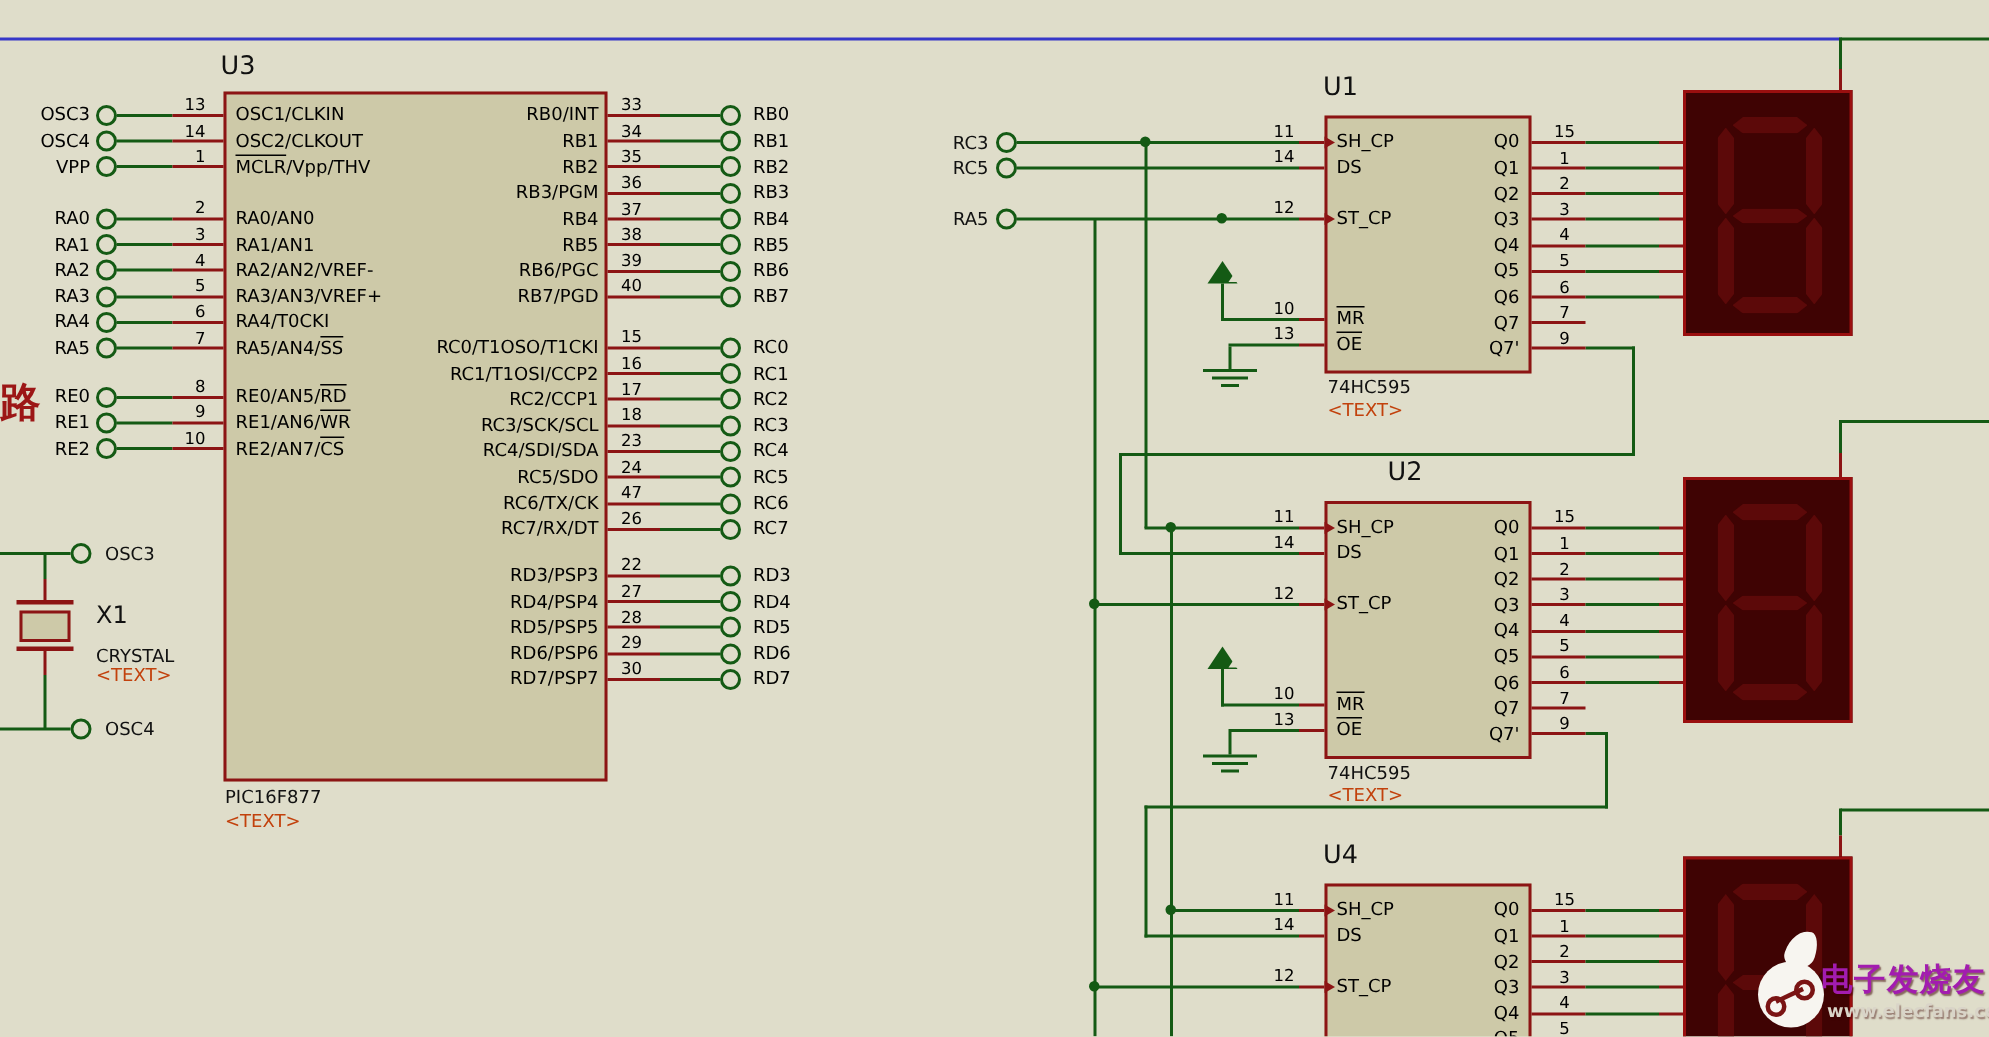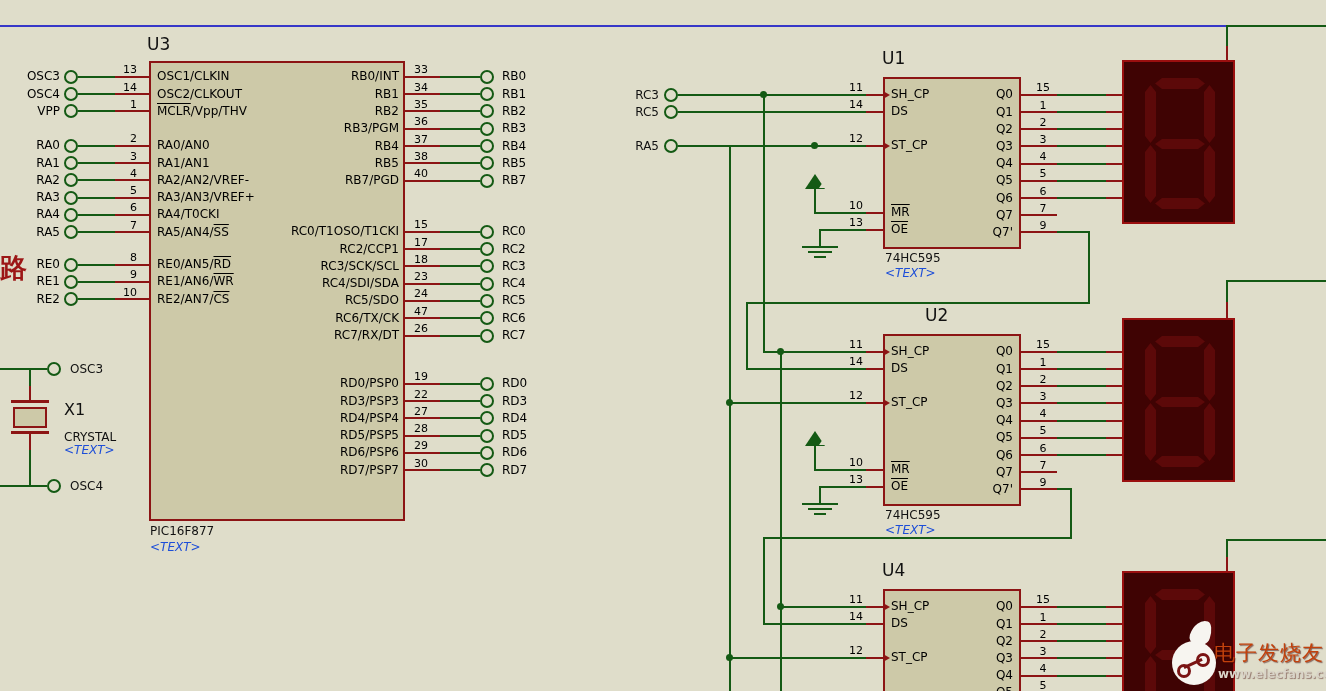--- a/index.html
+++ b/index.html
@@ -10,21 +10,21 @@
   .v{position:absolute;width:2px;}
   .gw{background:#145a14;}
   .rw{background:#8c1414;}
   .bluew{background:#3637c8;height:2px;position:absolute;}
   .dot{position:absolute;width:7px;height:7px;border-radius:50%;background:#145a14;}
   .tcir{position:absolute;width:10px;height:10px;border:2px solid #145a14;border-radius:50%;background:transparent;}
   
   .chipbox{position:absolute;background:#cdc9a8;border:2px solid #8c1414;box-sizing:border-box;}
   .ref{position:absolute;font-size:17px;color:#111;}
   .part{position:absolute;font-size:12px;color:#111;}
-  .ttag{position:absolute;font-size:12px;color:#1d4ed8;font-style:italic;}
+  .ttag{position:absolute;font-size:12px;color:#c2410c;}
   .ov{text-decoration:overline;font-style:normal;}
   i{font-style:normal;}
   
   .pgroup{position:absolute;left:0;width:660px;}
   .pgroup > div{position:relative;height:17.3px;}
   .u3l-row .tlab{position:absolute;left:0;width:60px;text-align:right;font-size:12px;top:1px;}
   .u3l-row .tcir{left:64px;top:1.5px;}
   .u3l-row .wgl{position:absolute;left:78px;top:7.5px;width:37px;height:2px;background:#145a14;}
   .u3l-row .prl{position:absolute;left:115px;top:7.5px;width:34px;height:2px;background:#8c1414;}
   .u3l-row .pnum{position:absolute;left:97px;width:40px;text-align:right;top:-5px;font-size:11px;}
@@ -55,21 +55,21 @@
   .disp{position:absolute;width:113px;height:164px;background:#3f0303;border:2px solid #9a0f0f;box-sizing:border-box;}
   .seg{position:absolute;background:#5c0909;}
   .seg-h{clip-path:polygon(0 50%,14% 0,86% 0,100% 50%,86% 100%,14% 100%);}
   .seg-v{clip-path:polygon(50% 0,100% 12%,100% 88%,50% 100%,0 88%,0 12%);}
   
   #wm{position:absolute;left:1158px;top:615px;width:168px;height:76px;}
   .wm-circle{position:absolute;left:14px;top:26px;width:44px;height:44px;background:#f7f5f0;border-radius:50%;}
   .wm-drop{position:absolute;left:33px;top:5px;width:20px;height:26px;background:#f7f5f0;border-radius:65% 35% 60% 40% / 70% 60% 40% 30%;transform:rotate(18deg);}
   .wm-ring{position:absolute;width:8px;height:8px;border:3px solid #7a1414;border-radius:50%;}
   .wm-line{position:absolute;width:20px;height:3px;background:#7a1414;transform:rotate(-25deg);}
-  .wm-cn{position:absolute;left:56px;top:24px;font-size:21px;font-weight:normal;color:#c2410c;letter-spacing:1px;text-shadow:1px 1px 1px rgba(60,0,0,.55);white-space:nowrap;}
+  .wm-cn{position:absolute;left:56px;top:24px;font-size:21px;font-weight:bold;color:#a21caf;letter-spacing:1px;text-shadow:1px 1px 1px rgba(60,0,0,.55);white-space:nowrap;}
   .wm-url{position:absolute;left:60px;top:52px;font-size:12px;font-weight:bold;color:#d9d4c8;text-shadow:1px 1px 1px rgba(60,0,0,.45);white-space:nowrap;}
   #sidechar{position:absolute;left:0px;top:250px;font-size:27px;font-weight:bold;color:#9c1616;font-family:"DejaVu Sans",sans-serif;}
 </style>
 </head>
 <body>
 
 <div id="root">
 
   <div class="bluew" style="left:0;top:25px;width:1227px;"></div>
 
@@ -242,20 +242,28 @@
 
       <div class="u3r-row">
         <span class="ilab">RB5</span>
         <span class="prl"></span>
         <span class="pnum">38</span>
         <span class="wgl"></span>
         <span class="tcir"></span>
         <span class="tlab">RB5</span>
       </div>
 
+      <div class="u3r-row">
+        <span class="ilab">RB6/PGC</span>
+        <span class="prl"></span>
+        <span class="pnum">39</span>
+        <span class="wgl"></span>
+        <span class="tcir"></span>
+        <span class="tlab">RB6</span>
+      </div>
 
       <div class="u3r-row">
         <span class="ilab">RB7/PGD</span>
         <span class="prl"></span>
         <span class="pnum">40</span>
         <span class="wgl"></span>
         <span class="tcir"></span>
         <span class="tlab">RB7</span>
       </div>
     </div>
@@ -263,20 +271,28 @@
 
       <div class="u3r-row">
         <span class="ilab">RC0/T1OSO/T1CKI</span>
         <span class="prl"></span>
         <span class="pnum">15</span>
         <span class="wgl"></span>
         <span class="tcir"></span>
         <span class="tlab">RC0</span>
       </div>
 
+      <div class="u3r-row">
+        <span class="ilab">RC1/T1OSI/CCP2</span>
+        <span class="prl"></span>
+        <span class="pnum">16</span>
+        <span class="wgl"></span>
+        <span class="tcir"></span>
+        <span class="tlab">RC1</span>
+      </div>
 
       <div class="u3r-row">
         <span class="ilab">RC2/CCP1</span>
         <span class="prl"></span>
         <span class="pnum">17</span>
         <span class="wgl"></span>
         <span class="tcir"></span>
         <span class="tlab">RC2</span>
       </div>
 
@@ -320,28 +336,20 @@
         <span class="ilab">RC7/RX/DT</span>
         <span class="prl"></span>
         <span class="pnum">26</span>
         <span class="wgl"></span>
         <span class="tcir"></span>
         <span class="tlab">RC7</span>
       </div>
     </div>
   <div class="pgroup" style="top:375.3px;">
 
-      <div class="u3r-row">
-        <span class="ilab">RD0/PSP0</span>
-        <span class="prl"></span>
-        <span class="pnum">19</span>
-        <span class="wgl"></span>
-        <span class="tcir"></span>
-        <span class="tlab">RD0</span>
-      </div>
 
 
 
       <div class="u3r-row">
         <span class="ilab">RD3/PSP3</span>
         <span class="prl"></span>
         <span class="pnum">22</span>
         <span class="wgl"></span>
         <span class="tcir"></span>
         <span class="tlab">RD3</span>

